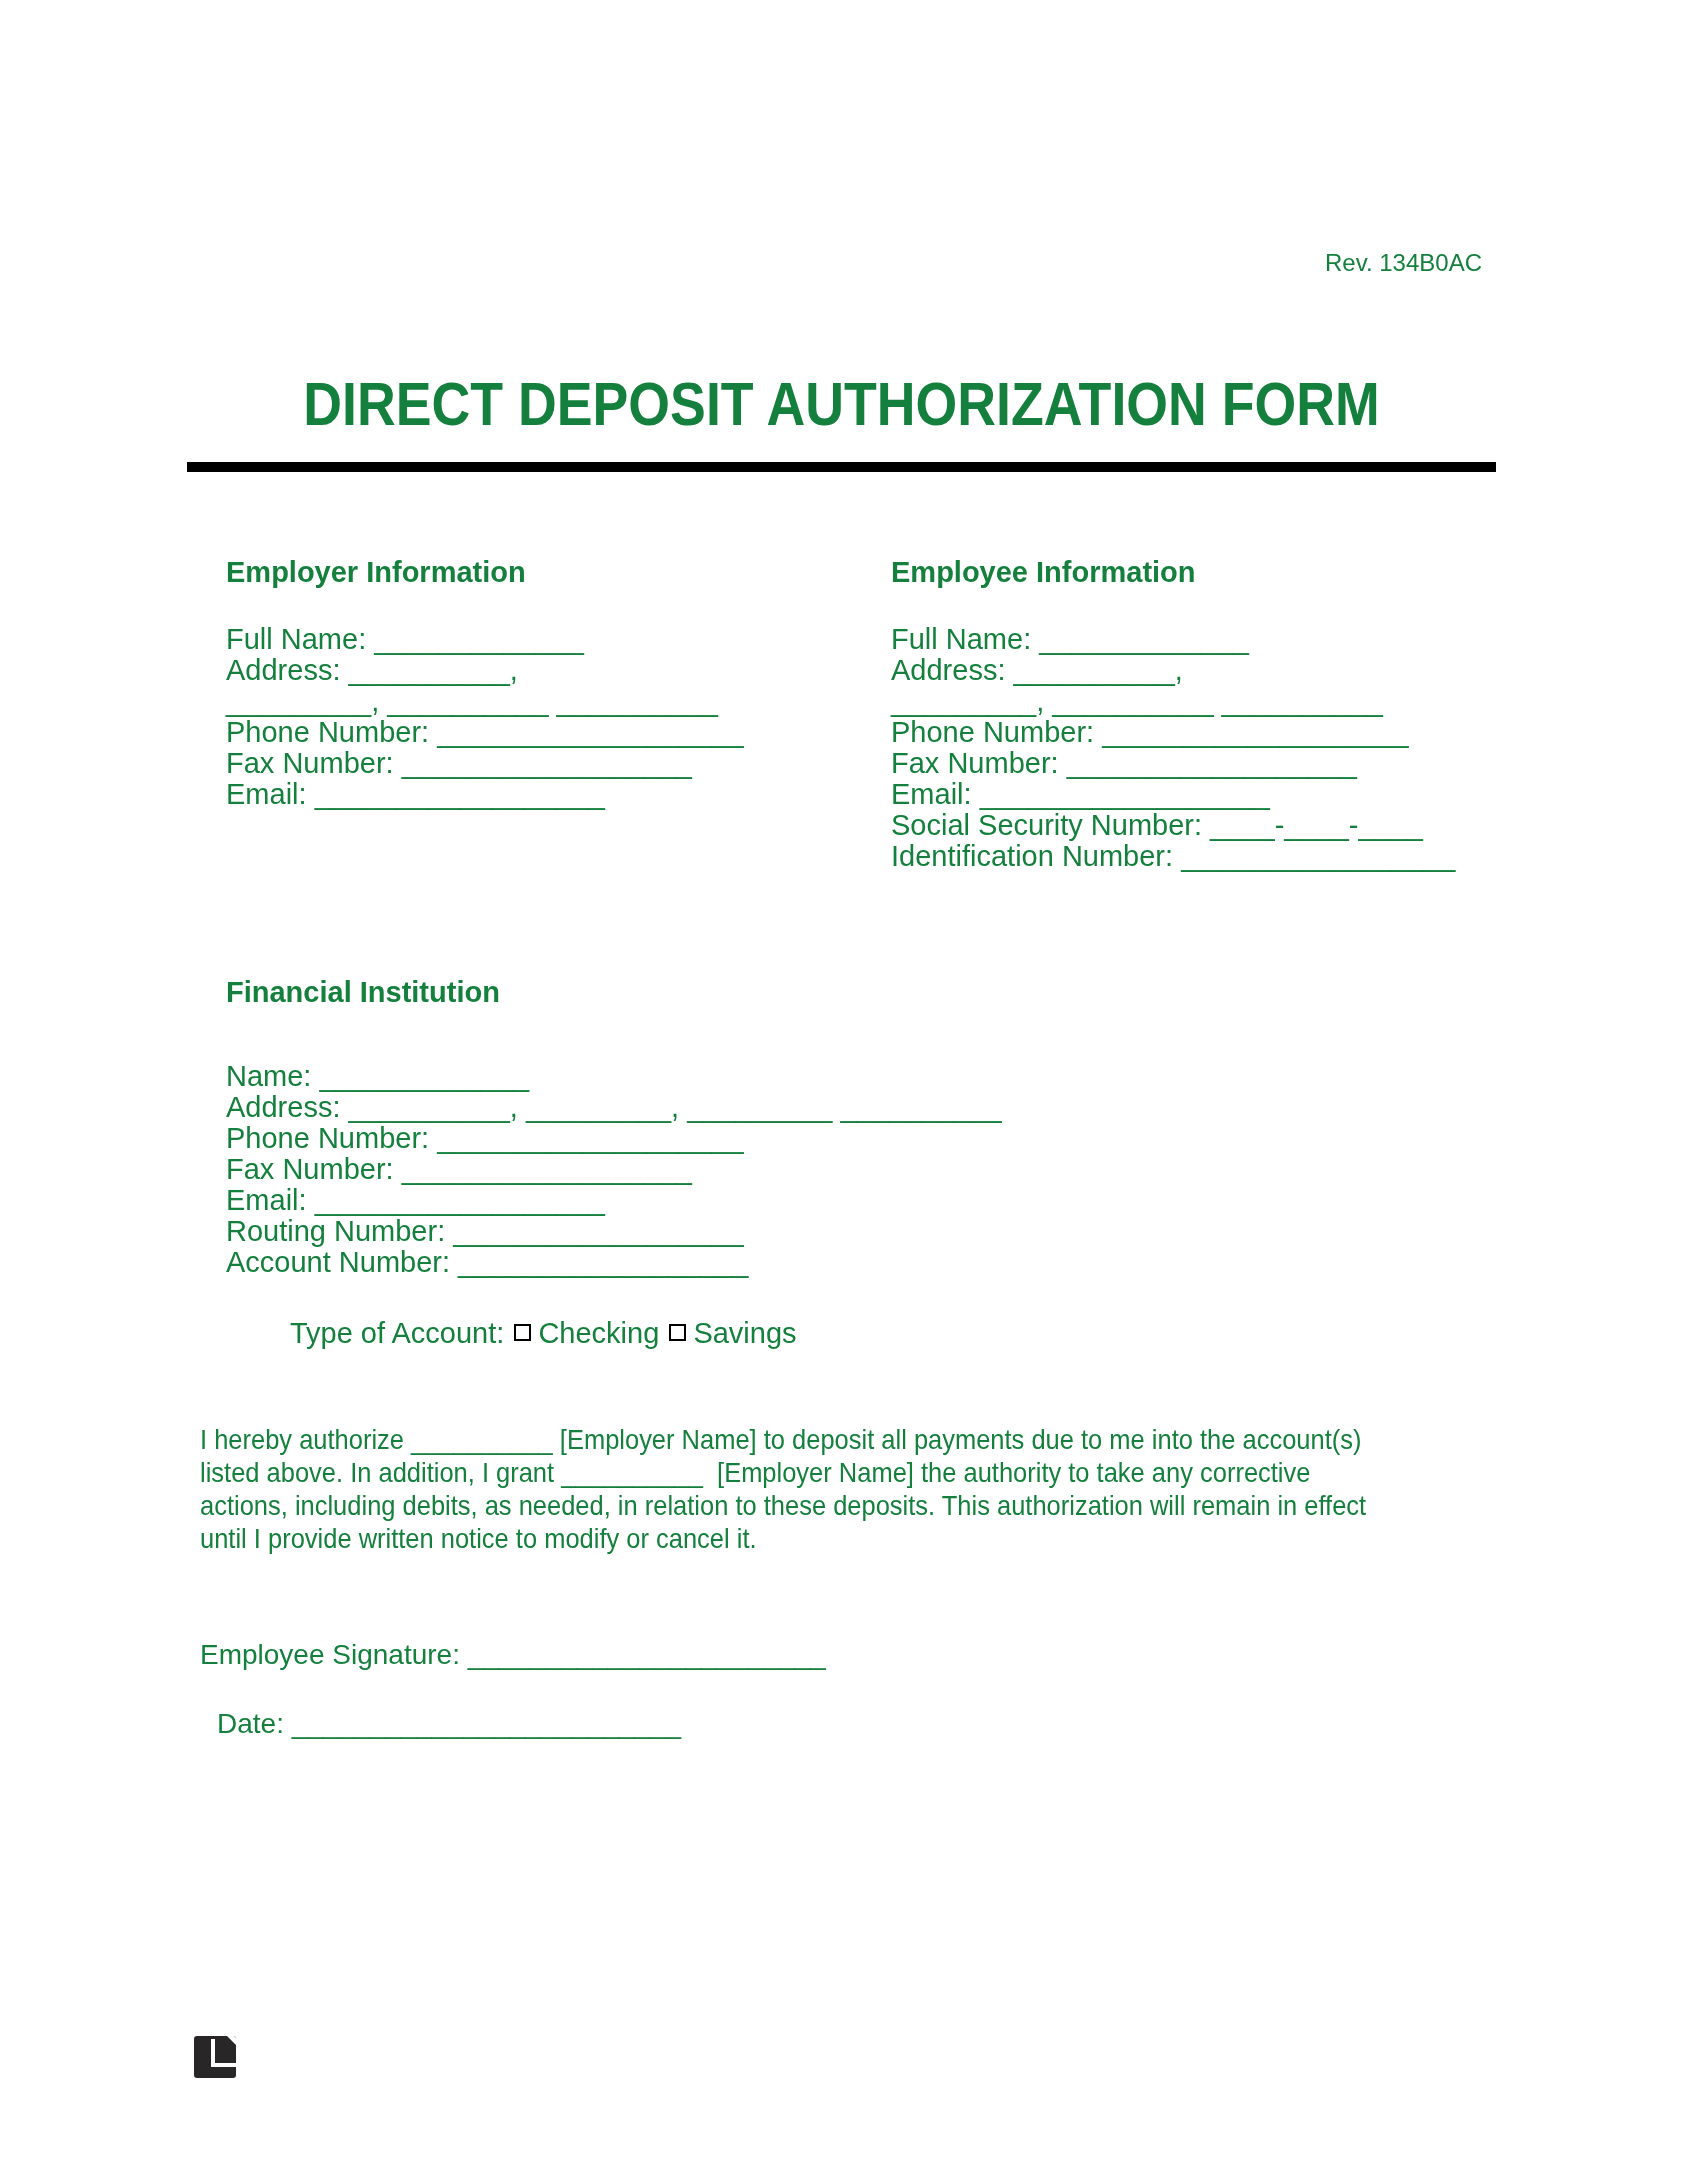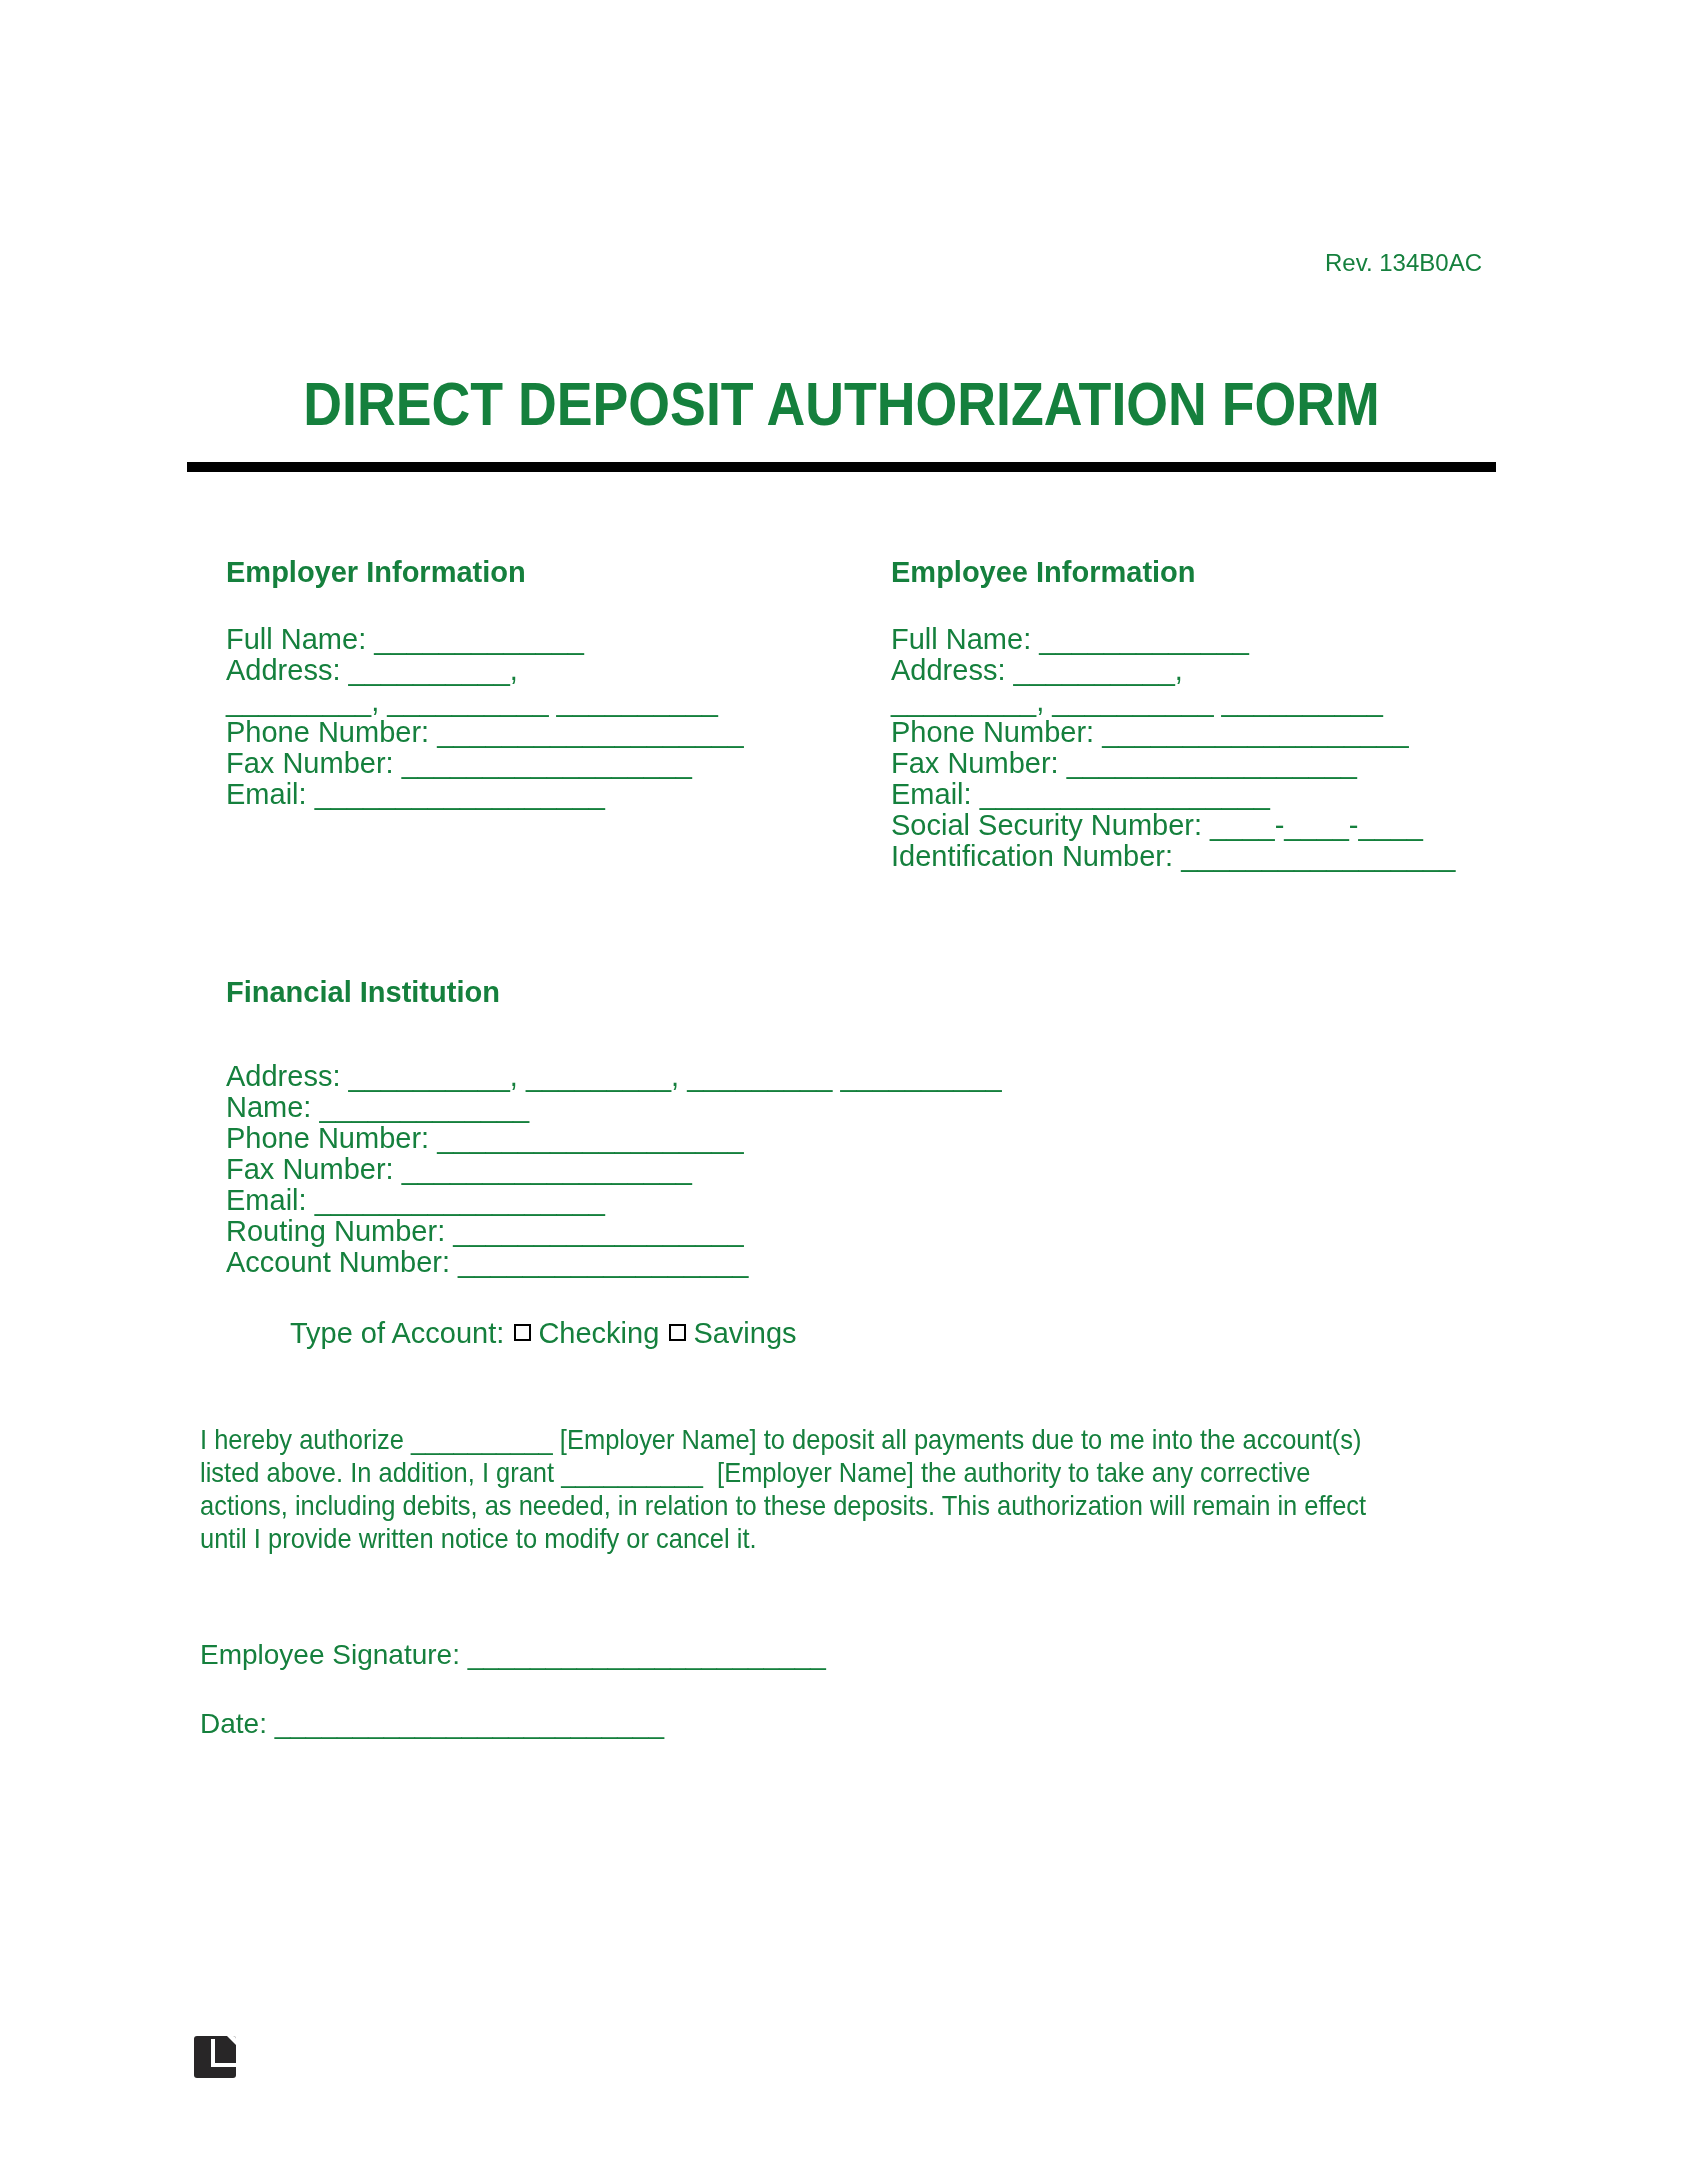--- a/index.html
+++ b/index.html
@@ -84,21 +84,21 @@
     white-space: pre;
   }
   .sig-line, .date-line {
     position: absolute;
     left: 200px;
     font-size: 28px;
     line-height: 32px;
     white-space: pre;
   }
   .sig-line { top: 1639px; }
-  .date-line { top: 1708px; }
+  .date-line { top: 1708px; margin-left: 17px; }
   .logo {
     position: absolute;
     left: 194px;
     top: 2036px;
     width: 42px;
     height: 42px;
     background: #282627;
     border-radius: 3px;
     overflow: hidden;
   }
@@ -143,22 +143,22 @@
       <div class="line">Fax Number: __________________</div>
       <div class="line">Email: __________________</div>
       <div class="line">Social Security Number: ____-____-____</div>
       <div class="line">Identification Number: _________________</div>
     </div>
   </section>
 
   <section class="financial">
     <h2 class="section-heading">Financial Institution</h2>
     <div class="fields">
+      <div class="line">Name: _____________</div>
       <div class="line">Address: __________, _________, _________ __________</div>
-      <div class="line">Name: _____________</div>
       <div class="line">Phone Number: ___________________</div>
       <div class="line">Fax Number: __________________</div>
       <div class="line">Email: __________________</div>
       <div class="line">Routing Number: __________________</div>
       <div class="line">Account Number: __________________</div>
       <div class="line account-type">
         <span>Type of Account: </span><span class="checkbox"></span><span>Checking</span><span> </span><span class="checkbox"></span><span>Savings</span>
       </div>
     </div>
   </section>

